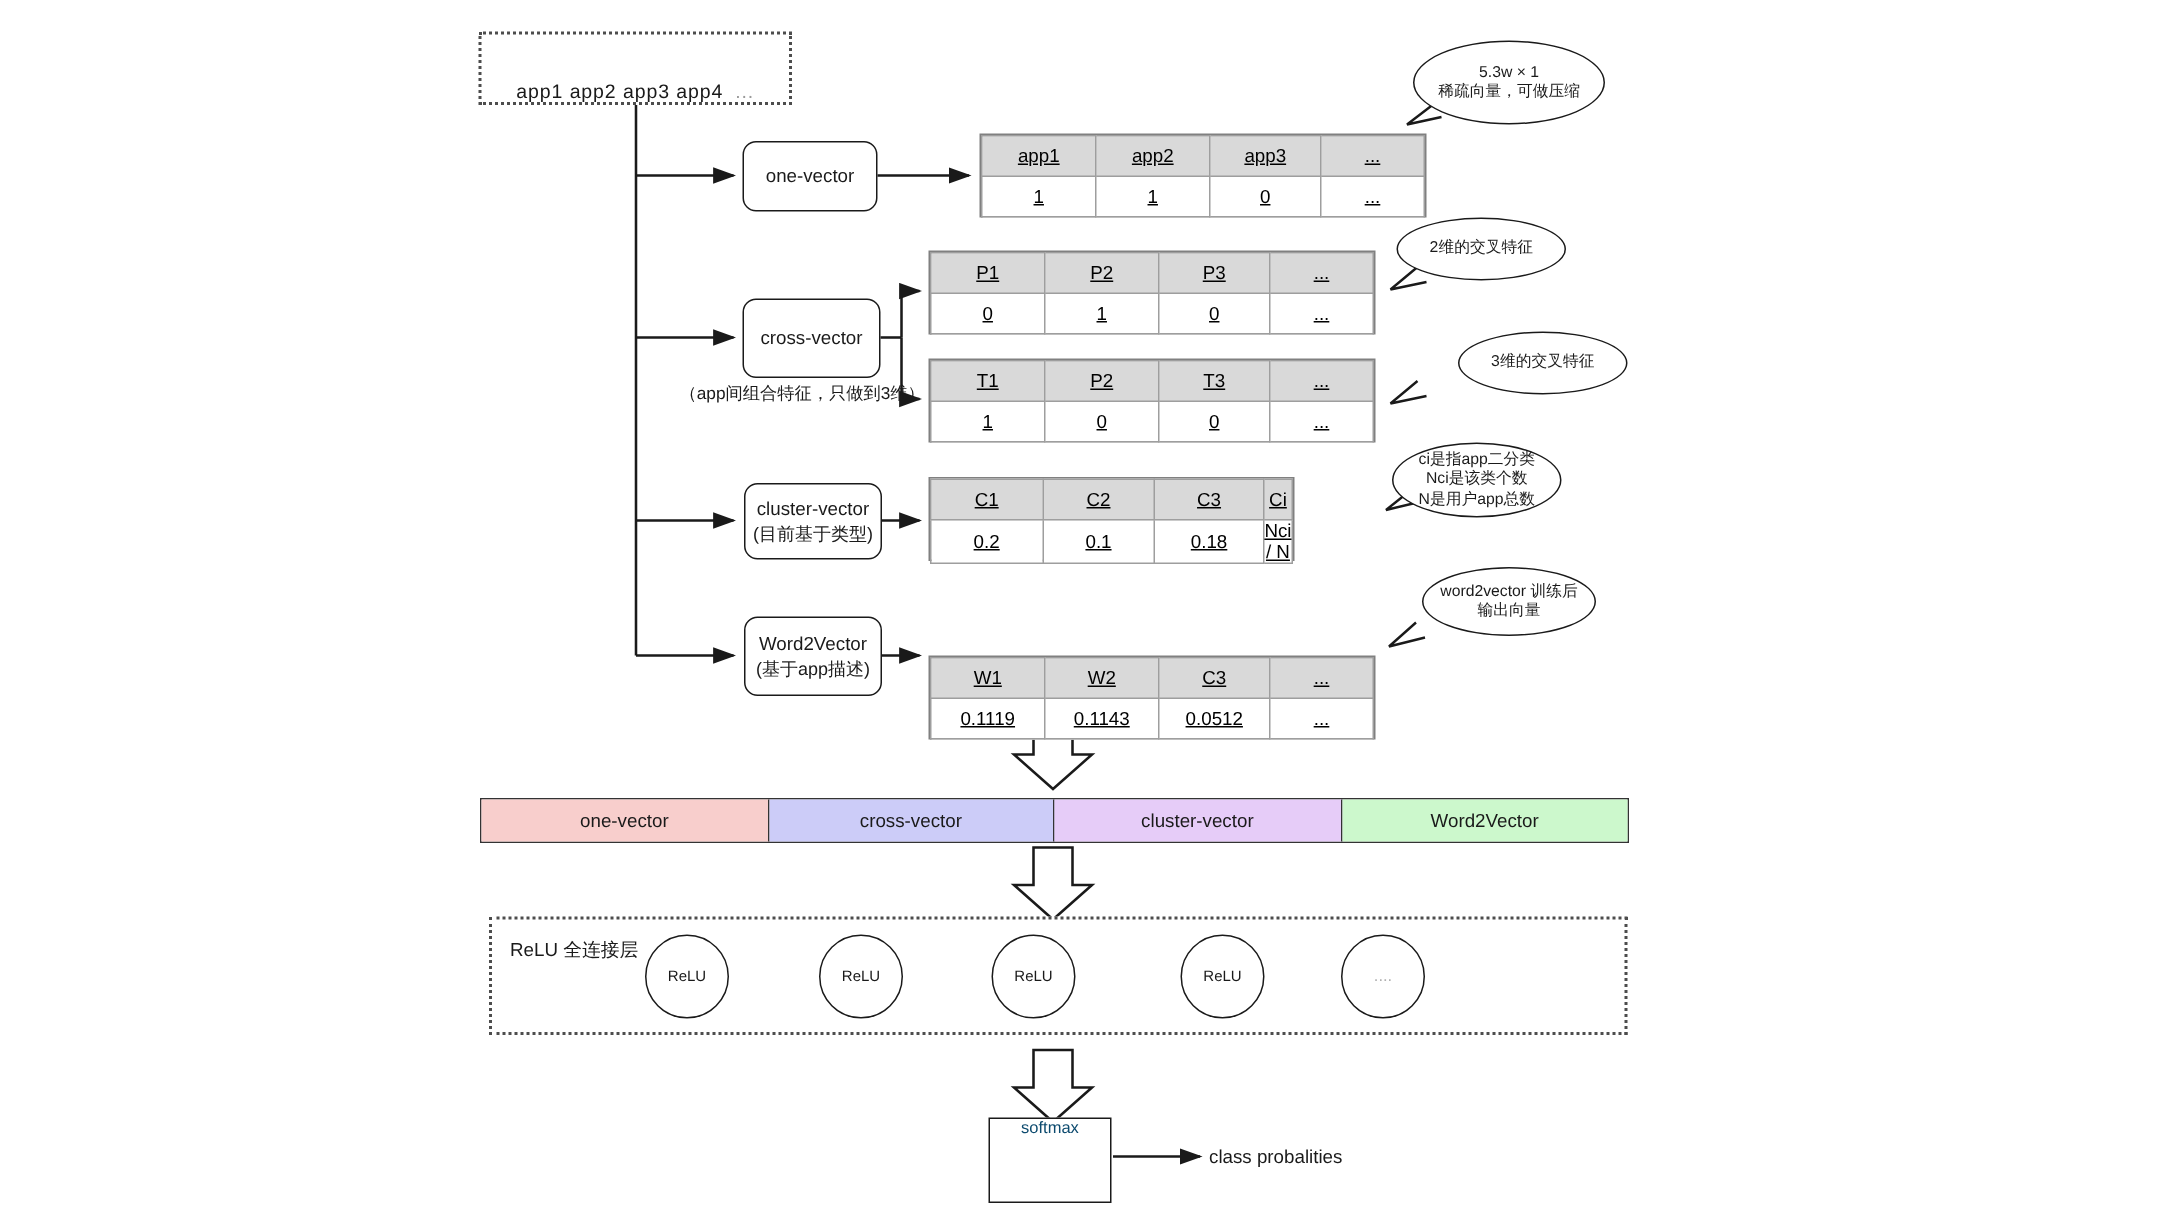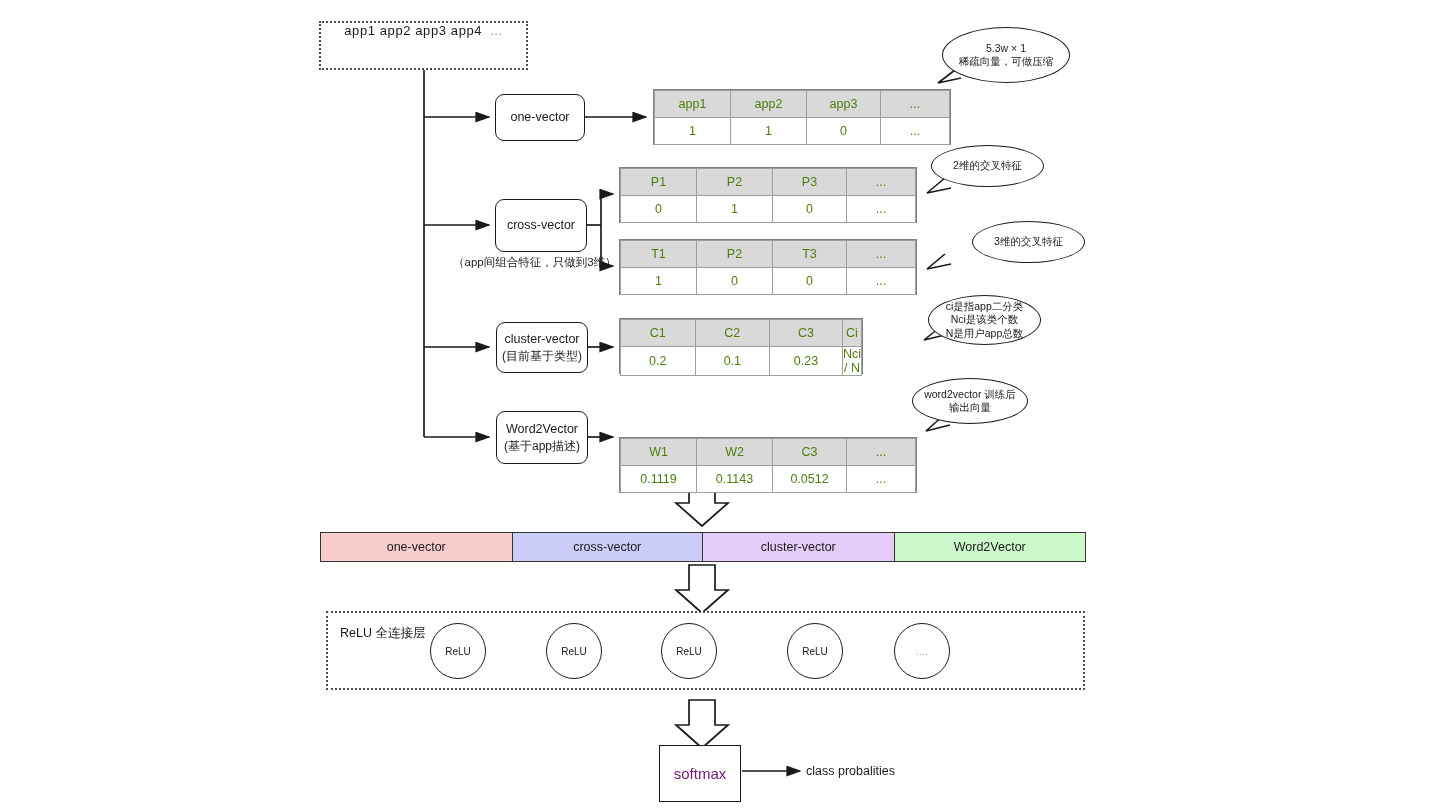--- a/index.html
+++ b/index.html
@@ -19,21 +19,21 @@
     position: absolute; left: 0; top: 0;
     width: 1440px; height: 810px;
     pointer-events: none;
   }
   .node { position: absolute; }
 
   
   .input-box {
     border: 2px dotted #4d4d4d;
     background: #ffffff;
-    display: flex; align-items: flex-start; justify-content: center;
+    display: flex; align-items: flex-end; justify-content: center;
   }
   .input-box .txt {
     font-size: 13px; color: #1a1a1a; letter-spacing: 0.6px;
   }
   .input-box .dots { color: #9a9a9a; }
 
   
   .rbox {
     border: 1.6px solid #1a1a1a;
     border-radius: 9px;
@@ -56,22 +56,23 @@
     position: absolute;
     border: 1.4px solid #808080;
     border-collapse: collapse;
     background: #ffffff;
   }
   .dtable table { border-collapse: collapse; width: 100%; height: 100%; }
   .dtable td {
     border: 1px solid #9e9e9e;
     text-align: center;
     font-size: 12.5px;
-    color: #4d7c0f;
+    color: #000000;
     padding: 0;
+    text-decoration: underline;
   }
   .dtable tr.hrow td {
     background: #d9d9d9;
     height: 27px;
   }
   .dtable tr.vrow td {
     background: #ffffff;
     height: 27px;
   }
   .muted { color: #9a9a9a; }
@@ -124,22 +125,22 @@
     display: flex; align-items: center; justify-content: center;
     font-size: 10px; color: #1a1a1a;
   }
   .relu-circle.ellipsis { color: #b0b0b0; font-size: 11px; }
 
   
   .sbox {
     position: absolute;
     border: 1.8px solid #1a1a1a;
     background: #ffffff;
-    display: flex; align-items: center; justify-content: center;
-    font-size: 15px; color: #701a75;
+    display: flex; justify-content: center;
+    font-size: 11px; color: #0c4a6e;
   }
   .plain-text {
     position: absolute;
     font-size: 12.5px; color: #1a1a1a;
     white-space: nowrap;
   }
 </style>
 </head>
 <body>
 
@@ -278,21 +279,21 @@
       <tbody>
           <tr class="hrow">
         <td style="width:76px">C1</td>
         <td style="width:76px">C2</td>
         <td style="width:74px">C3</td>
         <td>Ci</td>
       </tr>
       <tr class="vrow">
         <td>0.2</td>
         <td>0.1</td>
-        <td>0.23</td>
+        <td>0.18</td>
         <td>Nci / N</td>
       </tr>
     </tbody>
       </table>
   </div>
 
   <div class="dtable" style="left:619px; top:409px; width:298px; height:56px;margin-top:28px;">
     <table>
       <tbody>
           <tr class="hrow">
@@ -323,21 +324,21 @@
   <div class="bubble" style="left:972px; top:221px; width:113px; height:42px;">
     <span>3维的交叉特征</span>
   </div>
 
   <div class="bubble" style="left:928px; top:295px; width:113px; height:50px;">
     <span>ci是指app二分类</span>
     <span>Nci是该类个数</span>
     <span>N是用户app总数</span>
   </div>
 
-  <div class="bubble" style="left:912px; top:378px; width:116px; height:46px;">
+  <div class="bubble" style="left:948px; top:378px; width:116px; height:46px;">
     <span>word2vector 训练后</span>
     <span>输出向量</span>
   </div>
 
   <div class="concat" style="left:320px; top:532px; width:766px; height:30px;">
     <div class="seg" style="width:192px; background:#f8cecc;">
       <span>one-vector</span>
     </div>
     <div class="seg" style="width:191px; background:#ccccf8;">
       <span>cross-vector</span>

